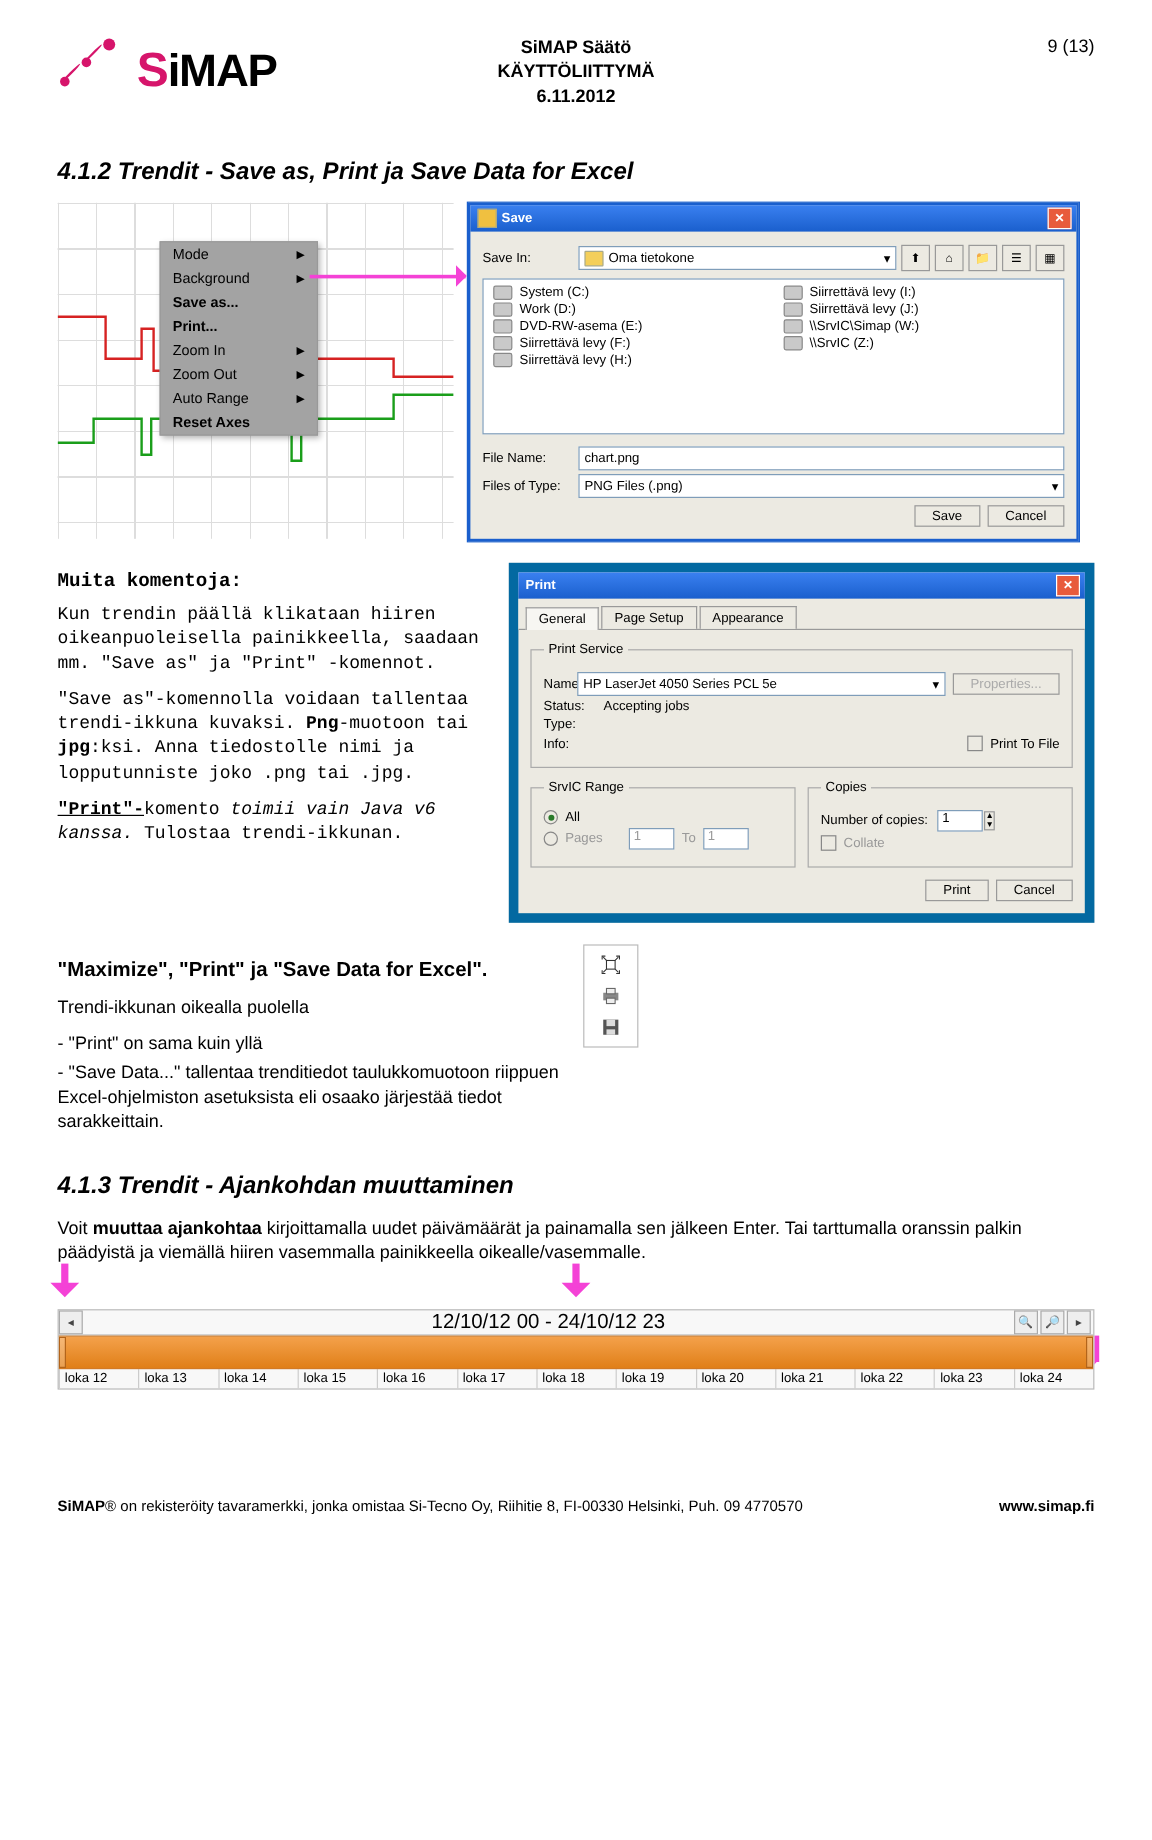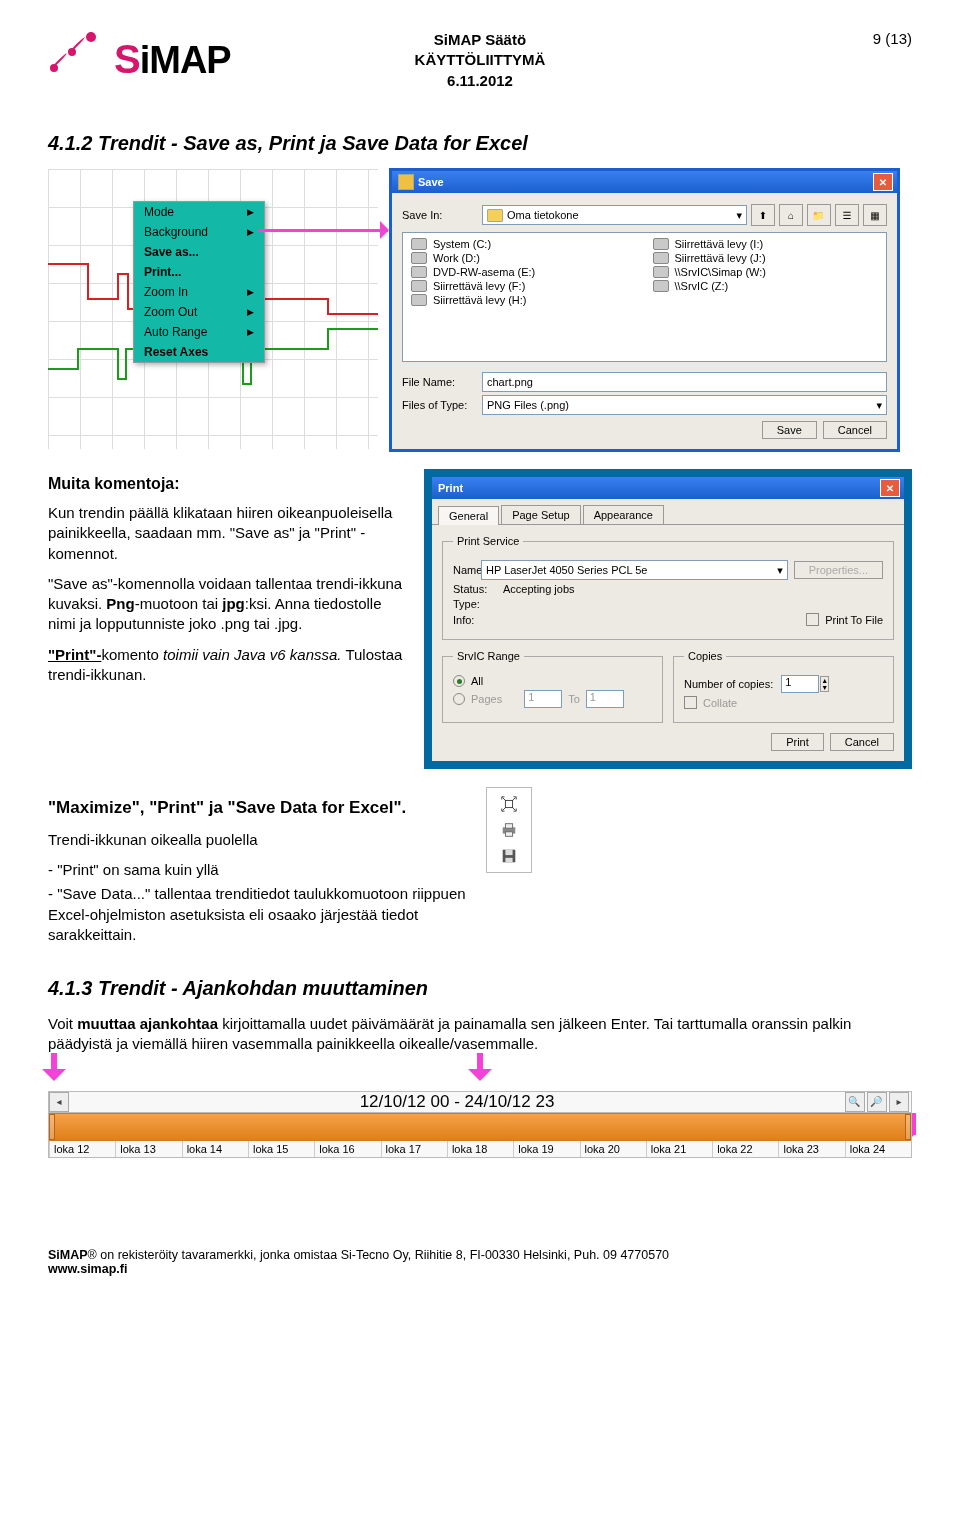--- a/index.html
+++ b/index.html
@@ -74,21 +74,21 @@
     position:absolute; inset:0;
     background:
       repeating-linear-gradient(to right, #ddd 0 1px, transparent 1px 32px),
       repeating-linear-gradient(to bottom, #ddd 0 1px, transparent 1px 38px);
   }
   .trend-red { position:absolute; left:0; top:85px; width:330px; height:80px; }
   .trend-red svg, .trend-green svg { width:100%; height:100%; }
   .trend-green { position:absolute; left:0; top:150px; width:330px; height:80px; }
   .ctx-menu {
     position:absolute; left:85px; top:32px;
-    background:#14b8a6; border:1px solid #999;
+    background:#a3a3a3; border:1px solid #999;
     font-family: Tahoma, sans-serif; font-size: 12px;
     box-shadow: 2px 2px 5px rgba(0,0,0,0.3);
   }
   .ctx-menu .row {
     display:flex; justify-content:space-between; align-items:center;
     padding: 3px 10px 3px 10px; min-width: 110px;
   }
   .ctx-menu .arrow::after { content:"▶"; font-size:9px; margin-left:12px; }
 
   
@@ -111,21 +111,21 @@
   .icon-btn { width:22px; height:20px; border:1px solid #999; margin-left:4px; background:#eceae2; display:inline-flex; align-items:center; justify-content:center; font-size:10px; }
   .folder-icon { width:14px; height:11px; background:#f4cf5a; border:1px solid #aa8; border-radius:1px; display:inline-block; margin-right:4px; }
   .file-list { border:1px solid #7f9db9; background:#fff; height:120px; margin:6px 0 10px 0; padding:4px 0; columns:2; column-gap:0; }
   .file-list .fi { display:flex; align-items:center; padding:1px 8px; }
   .drive-icon { width:14px; height:10px; background:#c9c9c9; border:1px solid #888; border-radius:2px; display:inline-block; margin-right:6px; }
   .btn { border:1px solid #999; background:#eceae2; padding:2px 14px; font-size:11px; margin-left:6px; }
   .dlg-btns { display:flex; justify-content:flex-end; margin-top:6px; }
 
   
   .row2 { display:flex; gap:16px; margin-top: 18px; }
-  .col-text { flex: 0 0 360px; }
+  .col-text { flex: 0 0 360px; font-family: Liberation Mono, monospace; }
   .print-dlg {
     flex:1; border:8px solid #0369a1; background:#eceae2;
     font-family: Tahoma, sans-serif; font-size:11px;
   }
   .tabs { display:flex; background:#eceae2; border-bottom:1px solid #999; padding: 6px 6px 0 6px; gap:2px; }
   .tab { border:1px solid #999; border-bottom:none; background:#eceae2; padding:3px 10px; font-size:11px; }
   .tab.active { background:#f7f6f2; position:relative; top:1px; }
   .dlg-sect { border:1px solid #aaa; margin:10px; padding:10px; }
   .dlg-sect legend { font-size:11px; padding:0 4px; }
   .two-col { display:flex; margin:0 10px 10px 10px; gap:10px; }
@@ -154,21 +154,21 @@
   .ticks { display:flex; font-size:11px; font-family: Tahoma, sans-serif; }
   .ticks span { flex:1; border-left:1px solid #ccc; padding:2px 0 2px 4px; }
   .pink-arrow { position:absolute; width:0; height:0; border:12px solid transparent; }
   .pa-down { border-top-color:#f442d6; top:-22px; }
   .pa-down::after { content:""; position:absolute; left:-3px; top:-28px; width:6px; height:20px; background:#f442d6; }
 
   
   .connector { position:absolute; border-top:3px solid #f442d6; }
 
   
-  .footer { margin-top: 90px; font-size: 12.5px; display:flex; justify-content:space-between;flex-direction:column; }
+  .footer { margin-top: 90px; font-size: 12.5px; display:flex; justify-content:space-between; }
   .footer .f-link { font-weight:bold; }
 </style>
 </head>
 <body>
 
 <div class="page">
 
   <div class="header">
     <div class="logo">
       <div class="dots">

